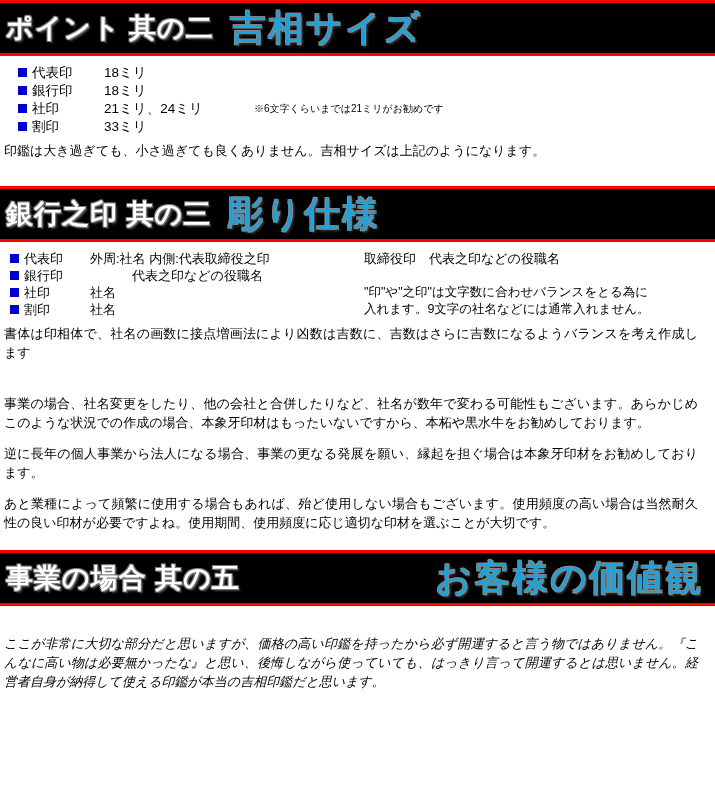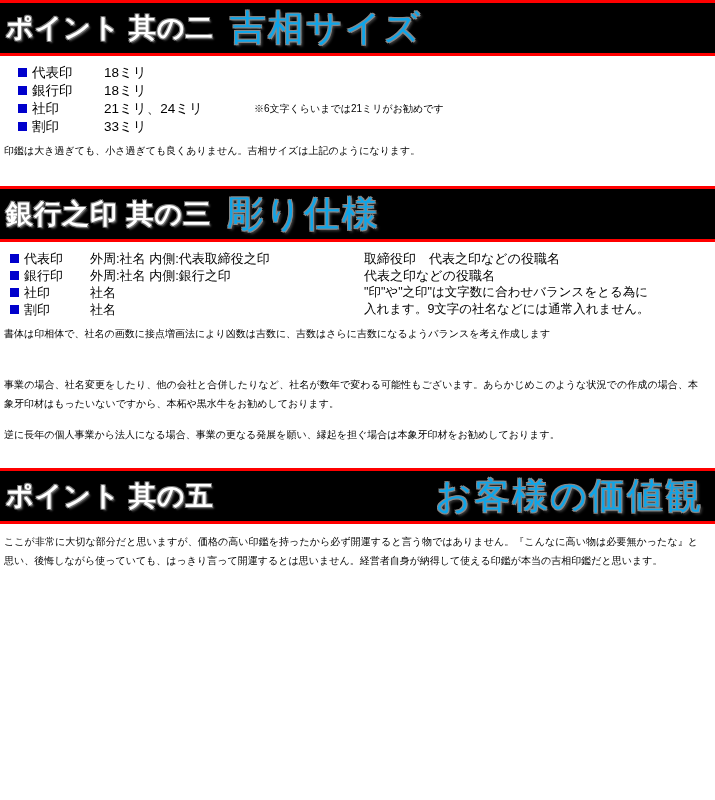--- a/index.html
+++ b/index.html
@@ -101,27 +101,27 @@
   }
   .spec-val {
     flex: 0 0 auto;
     font-size: 13.5px;
   }
   .spec-val.col2 { width: 150px; }
   .spec-note {
     font-size: 10px;
   }
   .para {
-    font-size: 10px;
+    font-size: 13px;
     line-height: 19px;
     margin: 6px 0 0 0;
     padding: 0 4px;
     text-align: justify;
   }
-  .para.tight { margin-top: 0; }
+  .para.tight { margin-top: 20px; font-style: italic; }
 
   
   .eng-row {
     display: flex;
     align-items: flex-start;
     font-size: 13px;
     line-height: 17px;
     padding-left: 10px;
   }
   .eng-name { width: 66px; flex: 0 0 auto; }
@@ -188,21 +188,20 @@
   <div class="body-block">
     <div class="eng-row">
       <span class="bullet"></span>
       <span class="eng-name">代表印</span>
       <span class="eng-mid">外周:社名  内側:代表取締役之印</span>
       <span class="eng-right">取締役印　代表之印などの役職名</span>
     </div>
     <div class="eng-row">
       <span class="bullet"></span>
       <span class="eng-name">銀行印</span>
-      <span class="eng-mid">外周:社名  内側:銀行之印</span>
       <span class="eng-right">代表之印などの役職名</span>
     </div>
     <div class="eng-row">
       <span class="bullet"></span>
       <span class="eng-name">社印</span>
       <span class="eng-mid">社名</span>
       <span class="eng-right eng-note-2line">"印"や"之印"は文字数に合わせバランスをとる為に</span>
     </div>
     <div class="eng-row">
       <span class="bullet"></span>
@@ -213,27 +212,28 @@
     <p class="para">書体は印相体で、社名の画数に接点増画法により凶数は吉数に、吉数はさらに吉数になるようバランスを考え作成します</p>
   </div>
 
   <div class="gap-md"></div>
 
   <div class="body-block">
     <p class="para">事業の場合、社名変更をしたり、他の会社と合併したりなど、社名が数年で変わる可能性もございます。あらかじめこのような状況での作成の場合、本象牙印材はもったいないですから、本柘や黒水牛をお勧めしております。</p>
     <div class="gap-sm"></div>
     <p class="para">逆に長年の個人事業から法人になる場合、事業の更なる発展を願い、縁起を担ぐ場合は本象牙印材をお勧めしております。</p>
     <div class="gap-sm"></div>
+    <p class="para">あと業種によって頻繁に使用する場合もあれば、殆ど使用しない場合もございます。使用頻度の高い場合は当然耐久性の良い印材が必要ですよね。使用期間、使用頻度に応じ適切な印材を選ぶことが大切です。</p>
   </div>
 
   <div class="gap-md"></div>
 
   <div class="banner wide">
     <div class="banner-inner">
-      <span class="banner-label">ポイント 其の五</span>
+      <span class="banner-label">事業の場合 其の五</span>
       <span class="banner-title">お客様の価値観</span>
     </div>
   </div>
   <div class="body-block">
     <p class="para tight">ここが非常に大切な部分だと思いますが、価格の高い印鑑を持ったから必ず開運すると言う物ではありません。『こんなに高い物は必要無かったな』と思い、後悔しながら使っていても、はっきり言って開運するとは思いません。経営者自身が納得して使える印鑑が本当の吉相印鑑だと思います。</p>
   </div>
 
 </div>
 
 </body></html>

